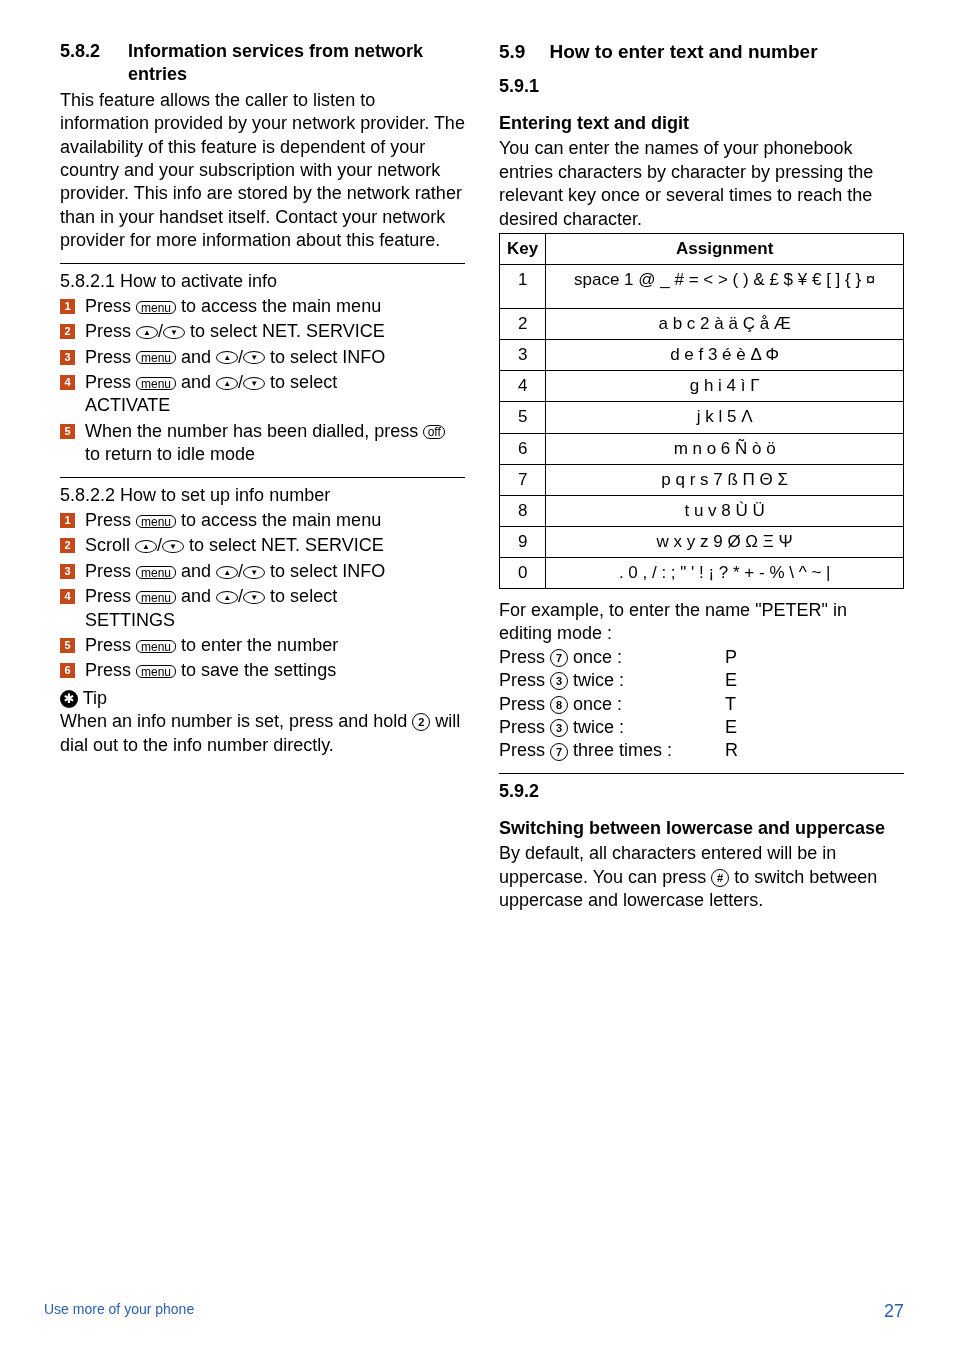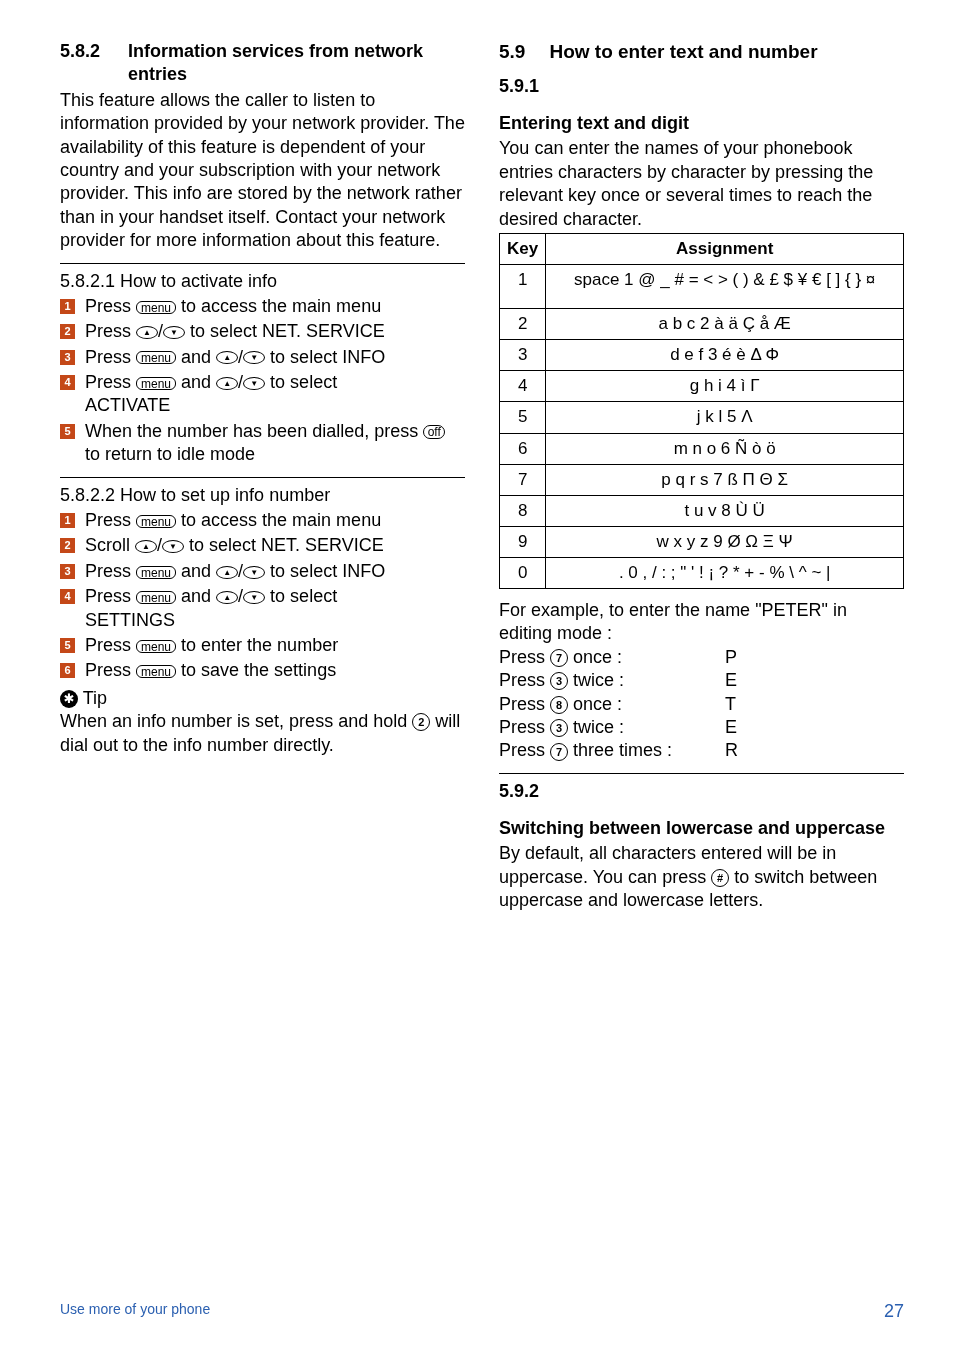--- a/index.html
+++ b/index.html
@@ -137,21 +137,21 @@
   }
   .row1tall td { height: 44px; }
   .example-row {
     display: flex;
     gap: 26px;
   }
   .example-row .lbl { width: 200px; }
   .footer {
     position: absolute;
     bottom: 28px;
-    left: 60px;
+    left: 44px;
     right: 50px;
     display: flex;
     justify-content: space-between;
     font-size: 14px;
     color: #2a5fb0;
   }
   .footer .pgnum { font-size: 18px; }
 </style>
 </head>
 <body>

